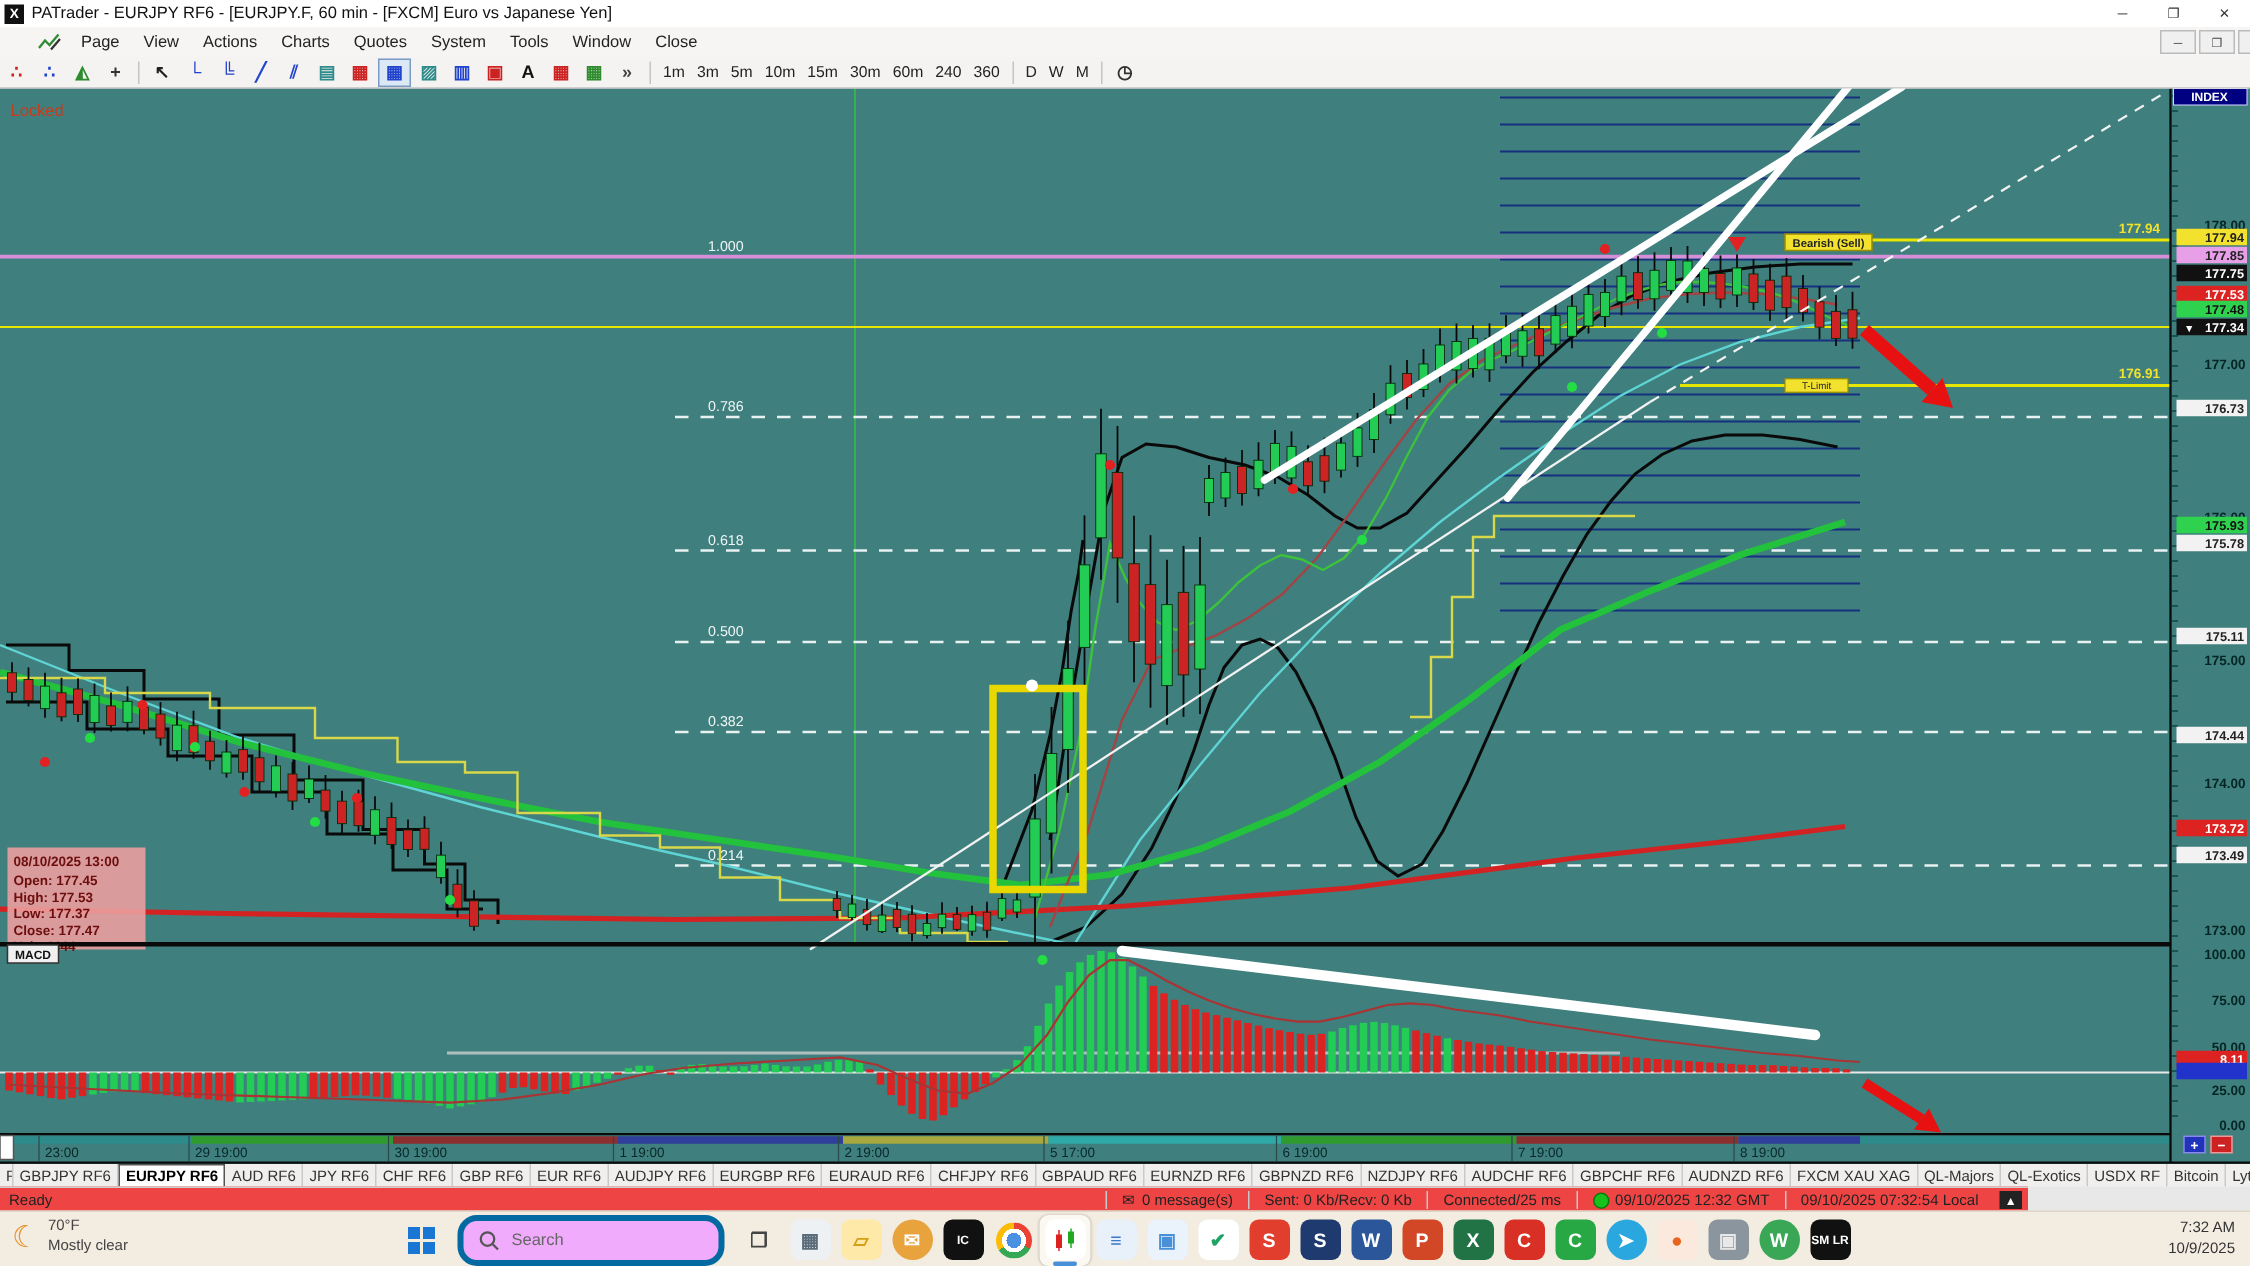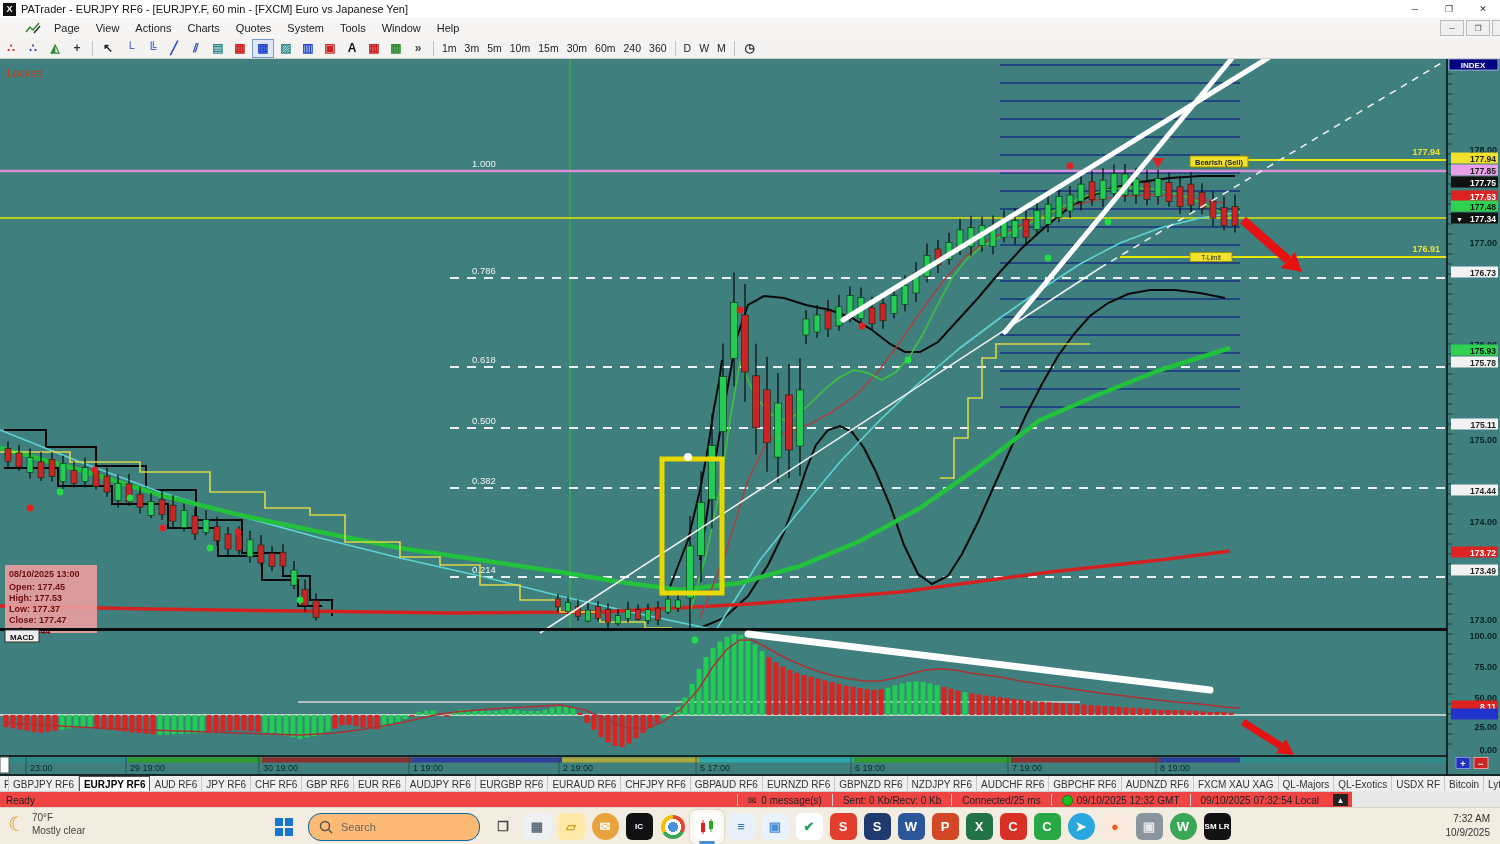--- a/index.html
+++ b/index.html
@@ -44,21 +44,21 @@
   .sb-appico{width:15px;height:12px;background:#222;color:#fff;font-size:8px;display:flex;
     align-items:center;justify-content:center;margin:0 4px;}
   
   .taskbar{position:absolute;top:807px;left:0;width:1500px;height:37px;background:#f2ece1;
     display:flex;align-items:center;border-top:1px solid #ddd6c8;}
   .weather{position:absolute;left:8px;top:3px;display:flex;align-items:center;}
   .weather-ico{font-size:20px;color:#e8932e;margin-right:6px;}
   .weather-txt{font-size:10px;color:#444;line-height:13px;}
   .tb-center{margin:0 auto;display:flex;align-items:center;}
   .start-btn{width:30px;height:30px;display:flex;align-items:center;justify-content:center;margin:0 3px;}
-  .search-pill{width:150px;height:26px;background:#fdba74;border:1px solid #0369a1;border-radius:13px;
+  .search-pill{width:150px;height:26px;background:#f0abfc;border:4px solid #0369a1;border-radius:13px;
     display:flex;align-items:center;padding:0 10px;margin:0 6px;font-size:11px;color:#666;}
   .tb-cell{position:relative;width:34px;height:34px;display:flex;align-items:center;justify-content:center;}
   .tb-icon{width:27px;height:27px;border-radius:6px;display:flex;align-items:center;justify-content:center;
     font-weight:bold;font-size:13px;}
   .tb-cell.active{background:#fbf8f2;border-radius:6px;box-shadow:0 0 2px rgba(0,0,0,.25);}
   .run-bar{position:absolute;bottom:0;left:9px;width:16px;height:3px;border-radius:2px;background:#4a90d9;}
   .clock{position:absolute;right:10px;top:4px;text-align:right;font-size:10px;color:#333;line-height:14px;}
   .chrome-ico{width:24px;height:24px;border-radius:50%;
     background:radial-gradient(circle at center,#4a90e2 0 5px,#fff 5px 8px,rgba(0,0,0,0) 8px),
     conic-gradient(#ea4335 0 33%,#34a853 33% 66%,#fbbc05 66% 100%);}
@@ -768,21 +768,21 @@
     </svg>
     <div id="menu-items" style="display:flex;height:100%">
         <div class="menu-item">Page</div>
         <div class="menu-item">View</div>
         <div class="menu-item">Actions</div>
         <div class="menu-item">Charts</div>
         <div class="menu-item">Quotes</div>
         <div class="menu-item">System</div>
         <div class="menu-item">Tools</div>
         <div class="menu-item">Window</div>
-        <div class="menu-item">Help</div>
+        <div class="menu-item">Close</div>
       </div>
     <div style="margin-left:auto;display:flex;padding-right:4px" id="mdi-controls">
         <div class="mdi-ctl">─</div>
         <div class="mdi-ctl">❐</div>
         <div class="mdi-ctl">✕</div>
       </div>
   </div>
 
   <div class="toolbar" id="toolbar-row">
       <div class="tool" style="color: rgb(204, 34, 34);">∴</div>

